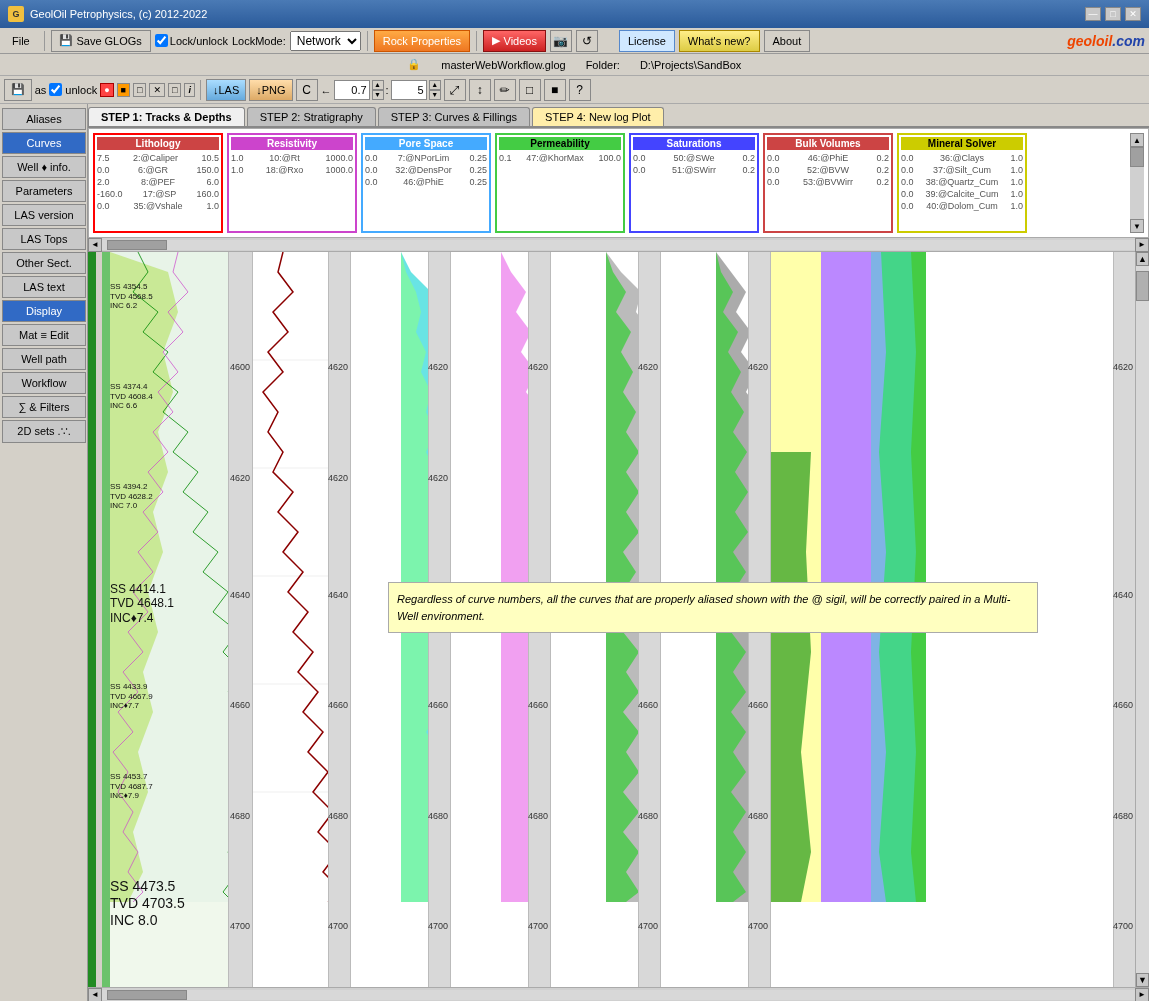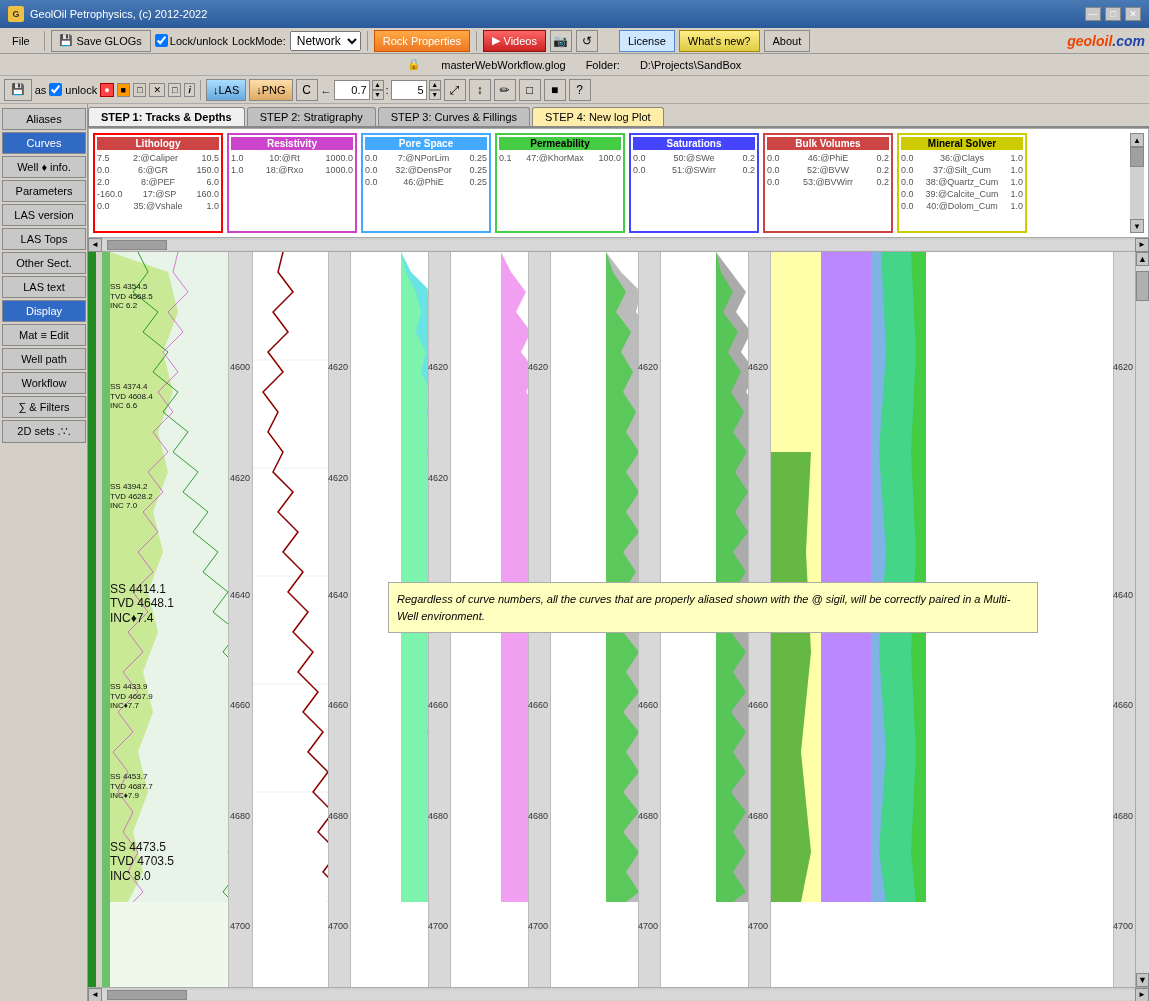--- a/index.html
+++ b/index.html
@@ -559,21 +559,21 @@
           <div style="position:absolute;left:22px;top:430px;font-size:8px;color:#111;line-height:1.2;">
             <div>SS 4433.9</div>
               <div>TVD 4667.9</div>
               <div>INC♦7.7</div>
           </div>
           <div style="position:absolute;left:22px;top:520px;font-size:8px;color:#111;line-height:1.2;">
             <div>SS 4453.7</div>
               <div>TVD 4687.7</div>
               <div>INC♦7.9</div>
           </div>
-          <div style="position:absolute;left:22px;top:588px;font-size:12px;color:#111;line-height:1.2;">
+          <div style="position:absolute;left:22px;top:626px;font-size:14px;color:#111;line-height:1.2;">
             <div>SS 4473.5</div>
               <div>TVD 4703.5</div>
               <div>INC 8.0</div>
           </div>
 
           <div style="position:absolute;right:0;top:0;width:24px;height:100%;background:#d8d8d8;border-left:1px solid #bbb;">
             <span style="position:absolute;top:15%;right:2px;font-size:9px;color:#333;">4600</span>
             <span style="position:absolute;top:30%;right:2px;font-size:9px;color:#333;">4620</span>
             <span style="position:absolute;top:46%;right:2px;font-size:9px;color:#333;">4640</span>
             <span style="position:absolute;top:61%;right:2px;font-size:9px;color:#333;">4660</span>

